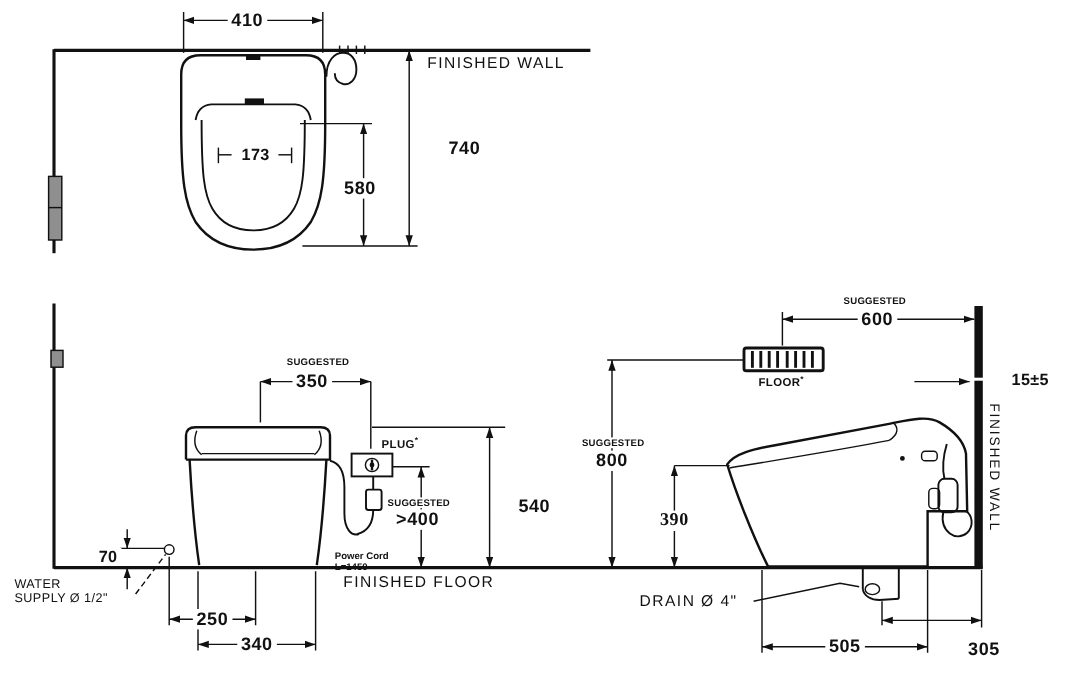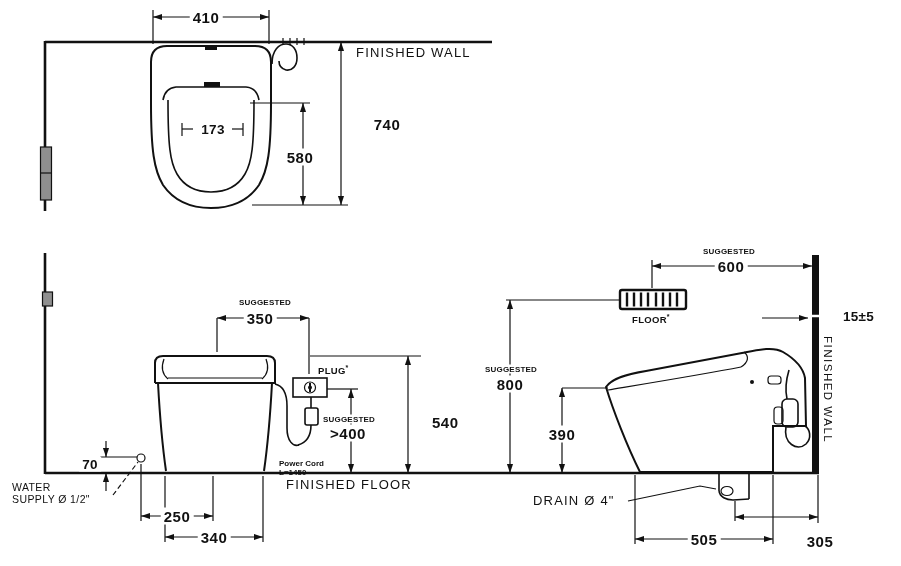--- a/index.html
+++ b/index.html
@@ -251,18 +251,18 @@
 <div class="lbl num ctr bg" style="left:214px;top:537px;">340</div>
 
 <div class="lbl sug ctr bg" style="left:729px;top:251px;">SUGGESTED</div>
 <div class="lbl num ctr bg" style="left:731px;top:266px;">600</div>
 <div class="lbl tiny ctr" style="left:651px;top:319px;"><span>FLOOR</span><sup>*</sup></div>
 <div class="lbl num-s" style="left:843px;top:309px;">15±5</div>
 <div class="lbl vert" style="left:822px;top:336px;">FINISHED WALL</div>
 
 <div class="lbl sug ctr bg" style="left:511px;top:369px;">SUGGESTED</div>
 <div class="lbl num ctr bg" style="left:510px;top:384px;">800</div>
-<div class="lbl num ctr bg" style="left:562px;top:434px;">390</div>
+<div class="lbl num ctr bg" style="left:562px;top:434px;font-family:Liberation Serif, serif;">390</div>
 <div class="lbl cap" style="left:533px;top:493px;">DRAIN Ø 4"</div>
 <div class="lbl num ctr bg" style="left:820px;top:517px;margin-top:24px;">305</div>
 <div class="lbl num ctr bg" style="left:704px;top:539px;">505</div>
 
 </div>
 
 </body></html>

